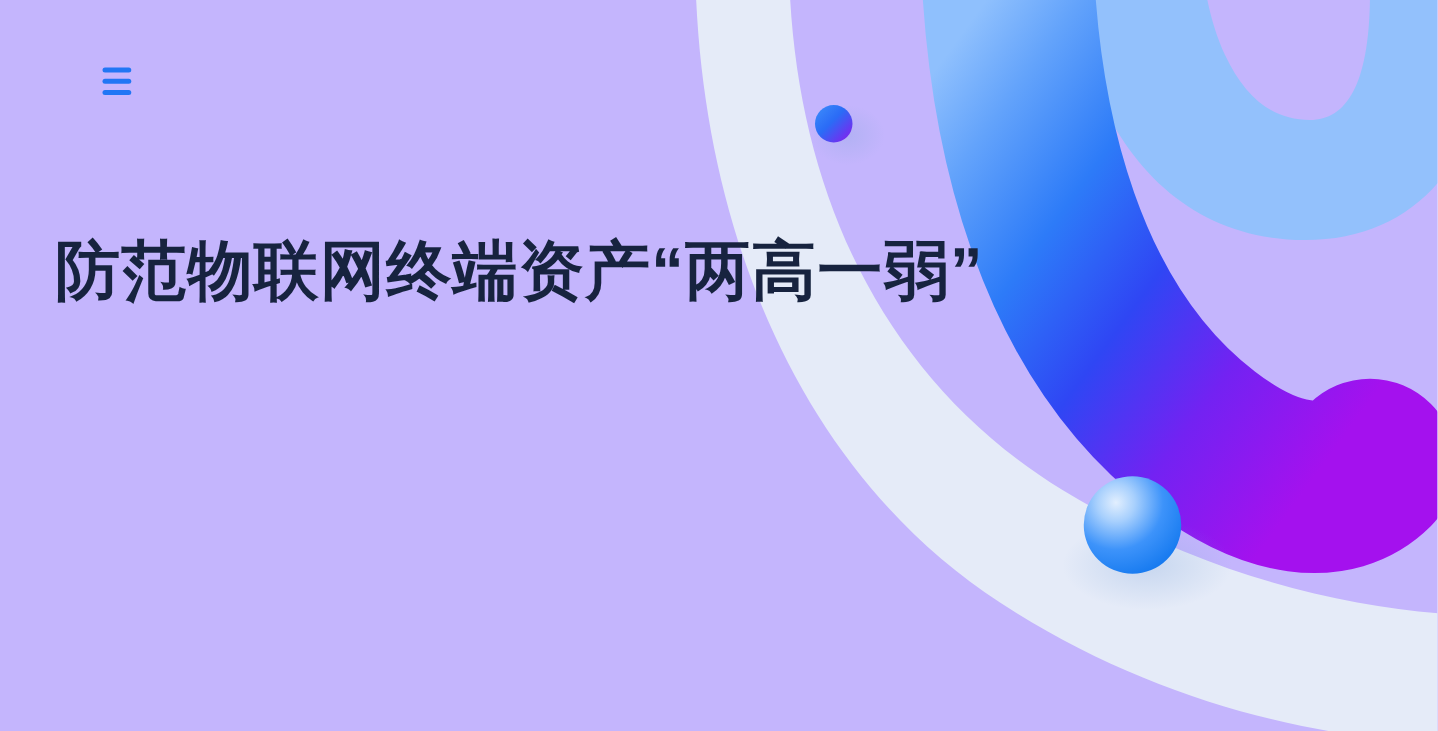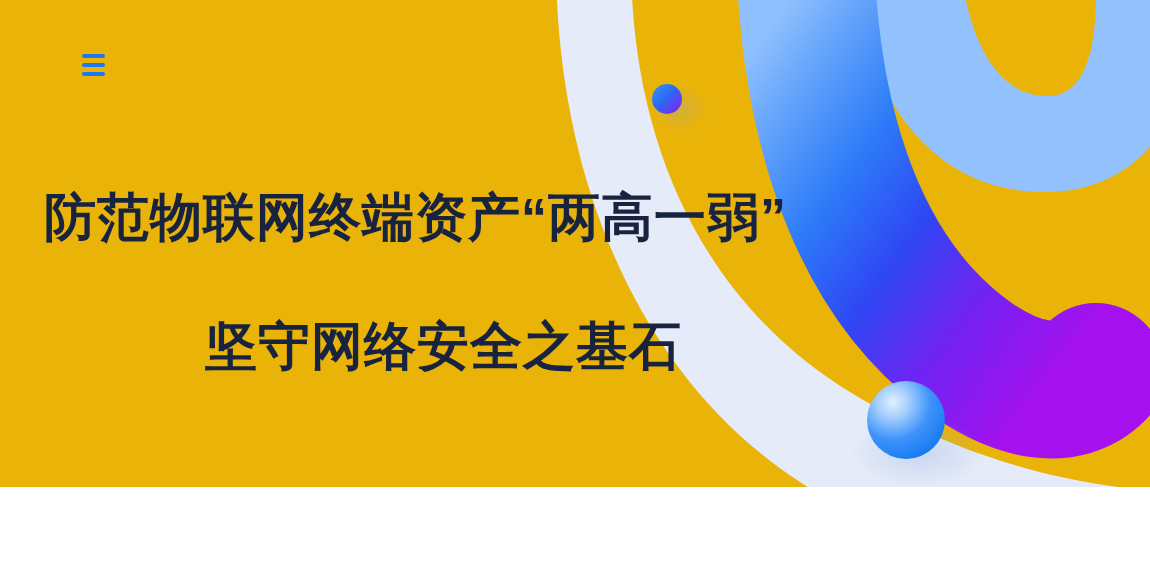--- a/index.html
+++ b/index.html
@@ -9,22 +9,22 @@
   body {
     width: 1150px;
     height: 585px;
     overflow: hidden;
     font-family: "Liberation Sans", "DejaVu Sans", sans-serif;
   }
 
   #slide {
     position: relative;
     width: 1150px;
-    height: 487px;
-    background: #eab308;
+    height: 585px;
+    background: #c4b5fd;
     overflow: hidden;
   }
 
   
   #artwork {
     position: absolute;
     inset: 0;
     width: 1150px;
     height: 585px;
     z-index: 1;
@@ -191,16 +191,15 @@
   </svg>
 
   <button id="menu-button" type="button" aria-label="菜单">
     <span class="menu-bar bar-1"></span>
     <span class="menu-bar bar-2"></span>
     <span class="menu-bar bar-3"></span>
   </button>
 
   <div id="title-block">
     <div id="title-line-1" class="title-line">防范物联网终端资产“两高一弱”</div>
-    <div id="title-line-2" class="title-line">坚守网络安全之基石</div>
   </div>
 
 </div>
 
 </body></html>

